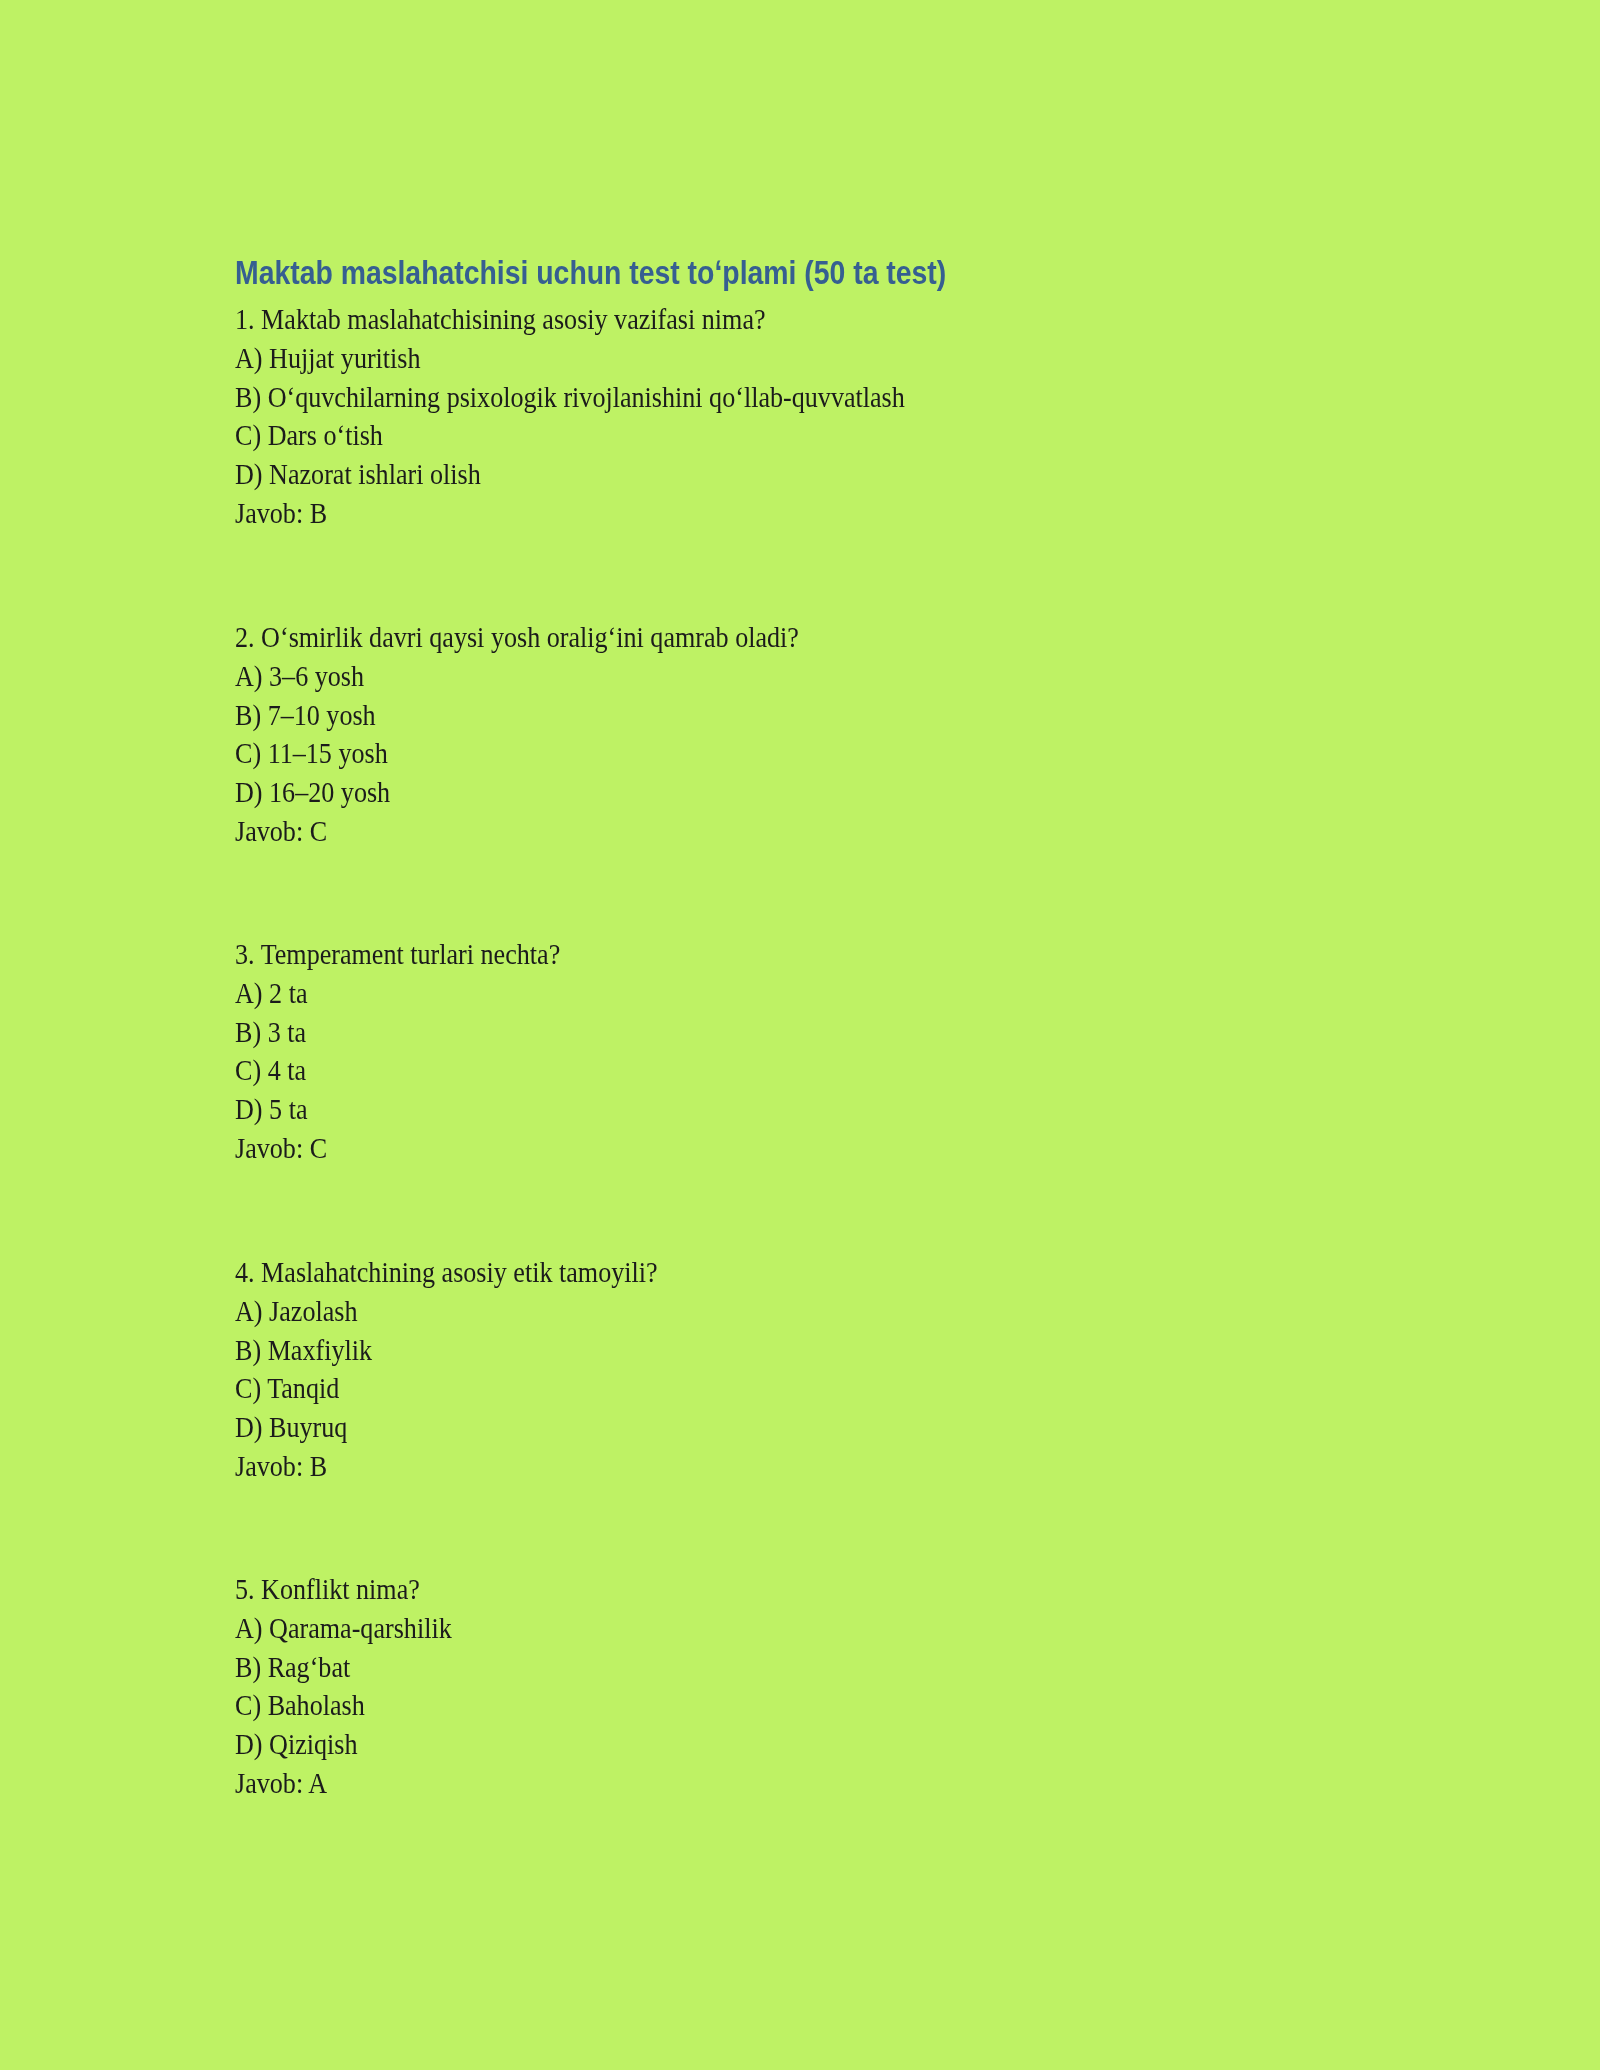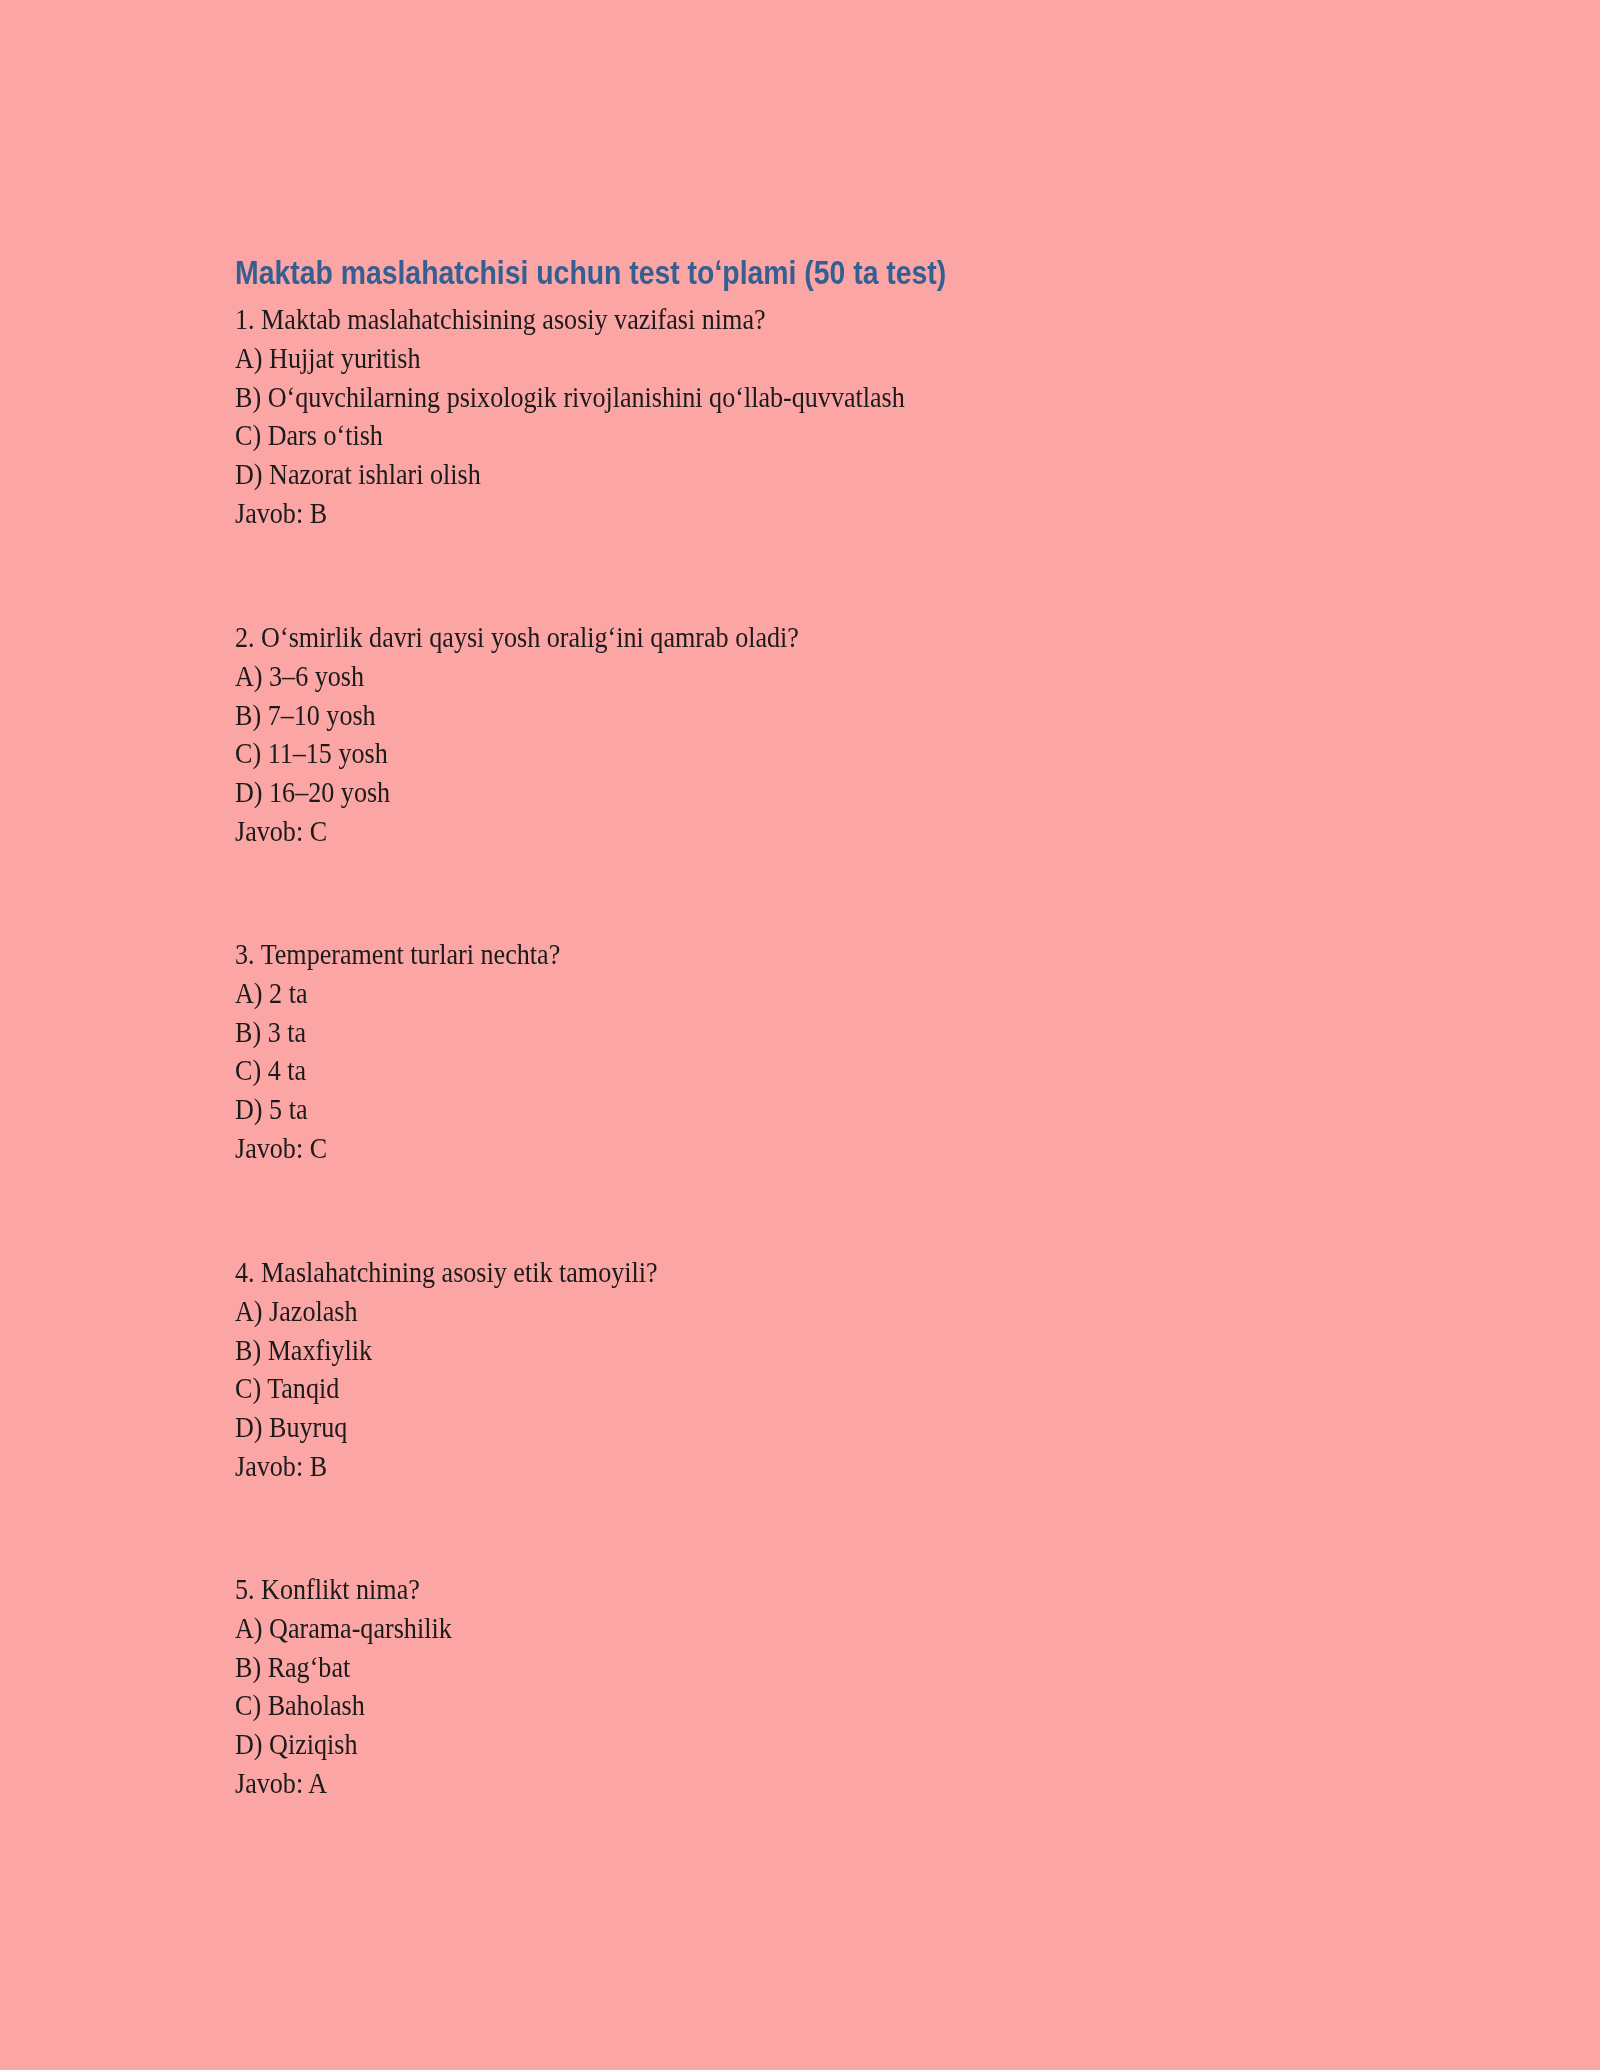--- a/index.html
+++ b/index.html
@@ -4,21 +4,21 @@
 <style>
   html, body {
     margin: 0;
     padding: 0;
     background: #ffffff;
   }
   .page {
     position: relative;
     width: 1600px;
     height: 2070px;
-    background: #fca5a5;
+    background: #bef264;
     overflow: hidden;
   }
   .doc-title {
     position: absolute;
     left: 235px;
     top: 253px;
     font-family: "Liberation Sans", sans-serif;
     font-weight: 700;
     font-size: 33px;
     line-height: 40px;

